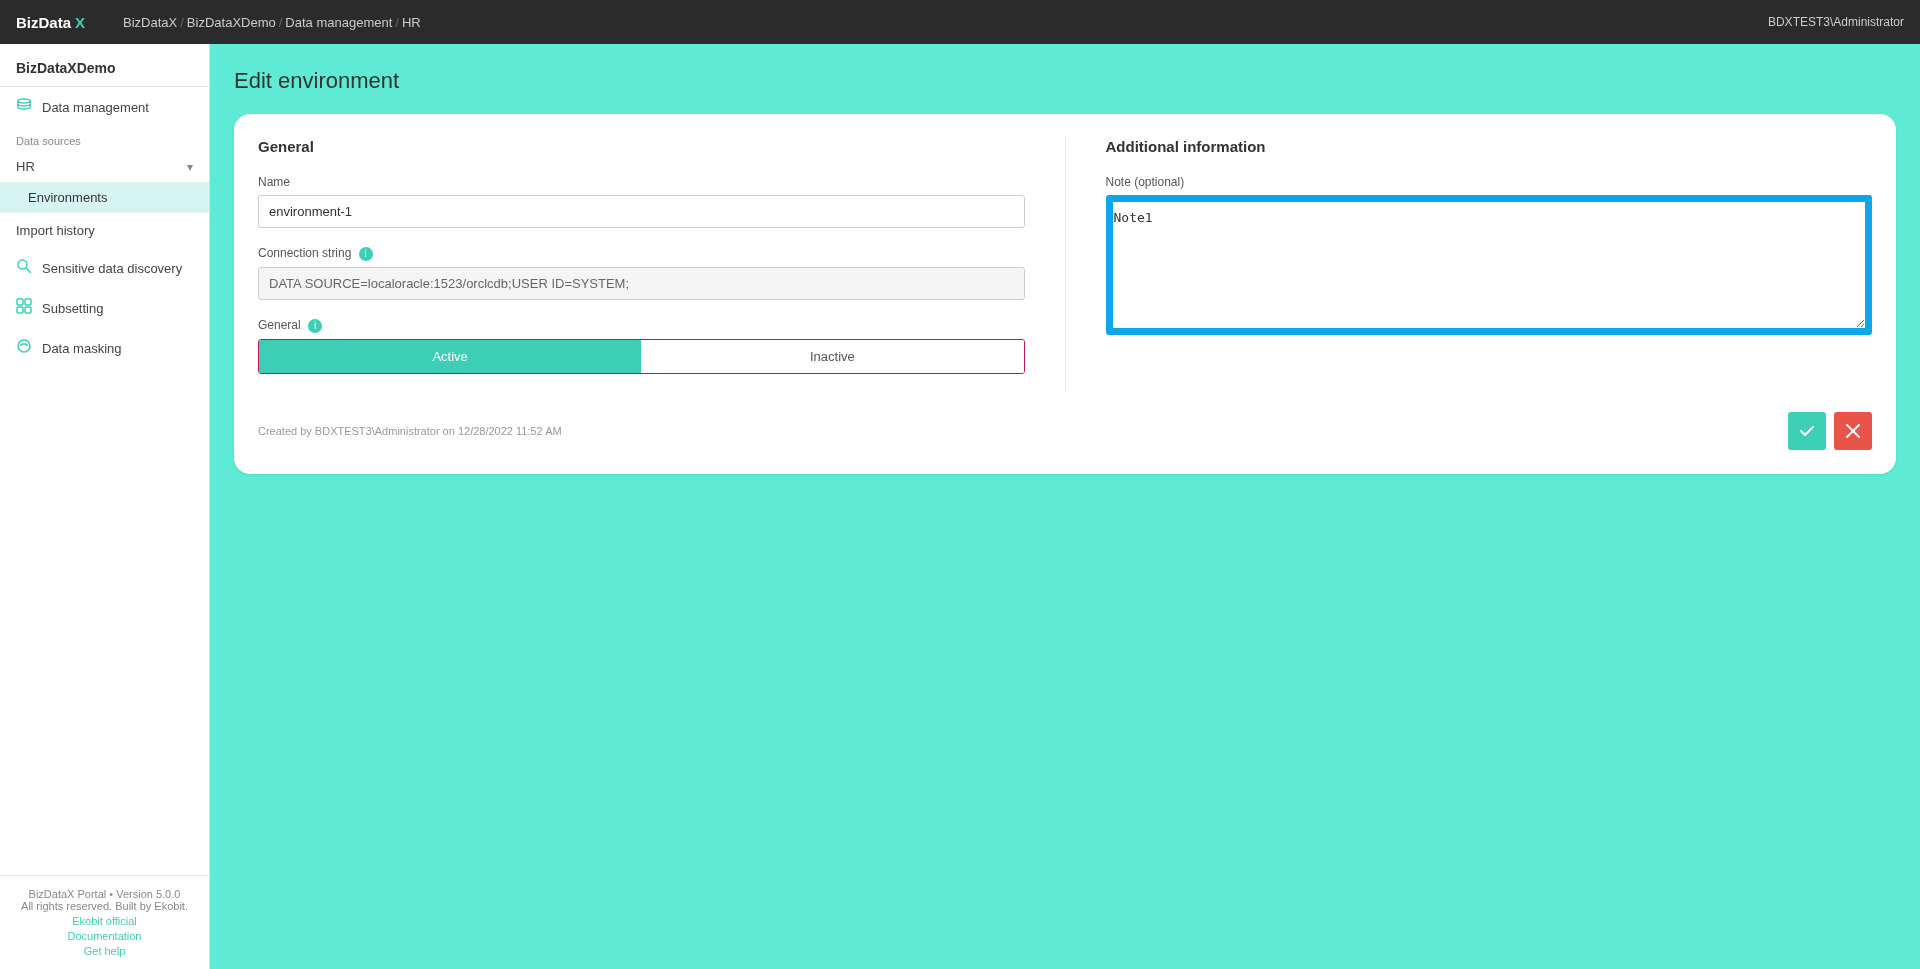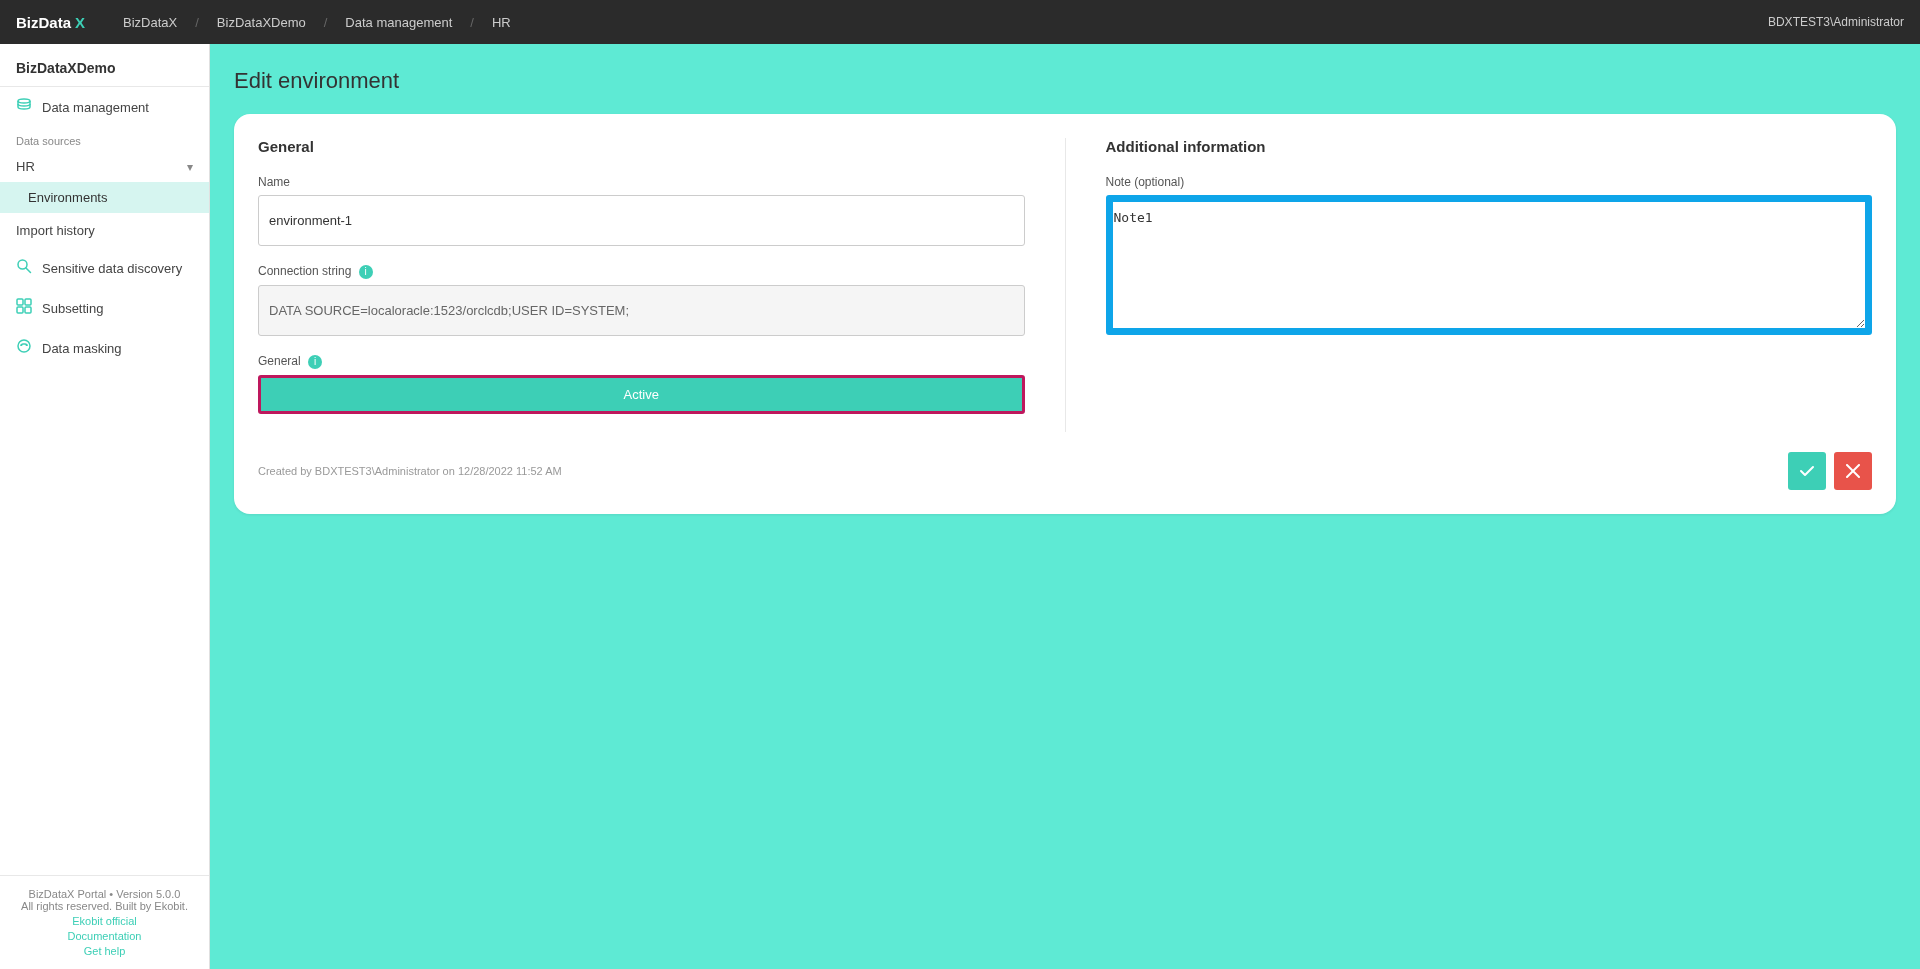--- a/index.html
+++ b/index.html
@@ -12,21 +12,21 @@
       height: 44px;
       display: flex;
       align-items: center;
       padding: 0 16px;
       flex-shrink: 0;
       justify-content: space-between;
     }
     .topbar-left { display: flex; align-items: center; gap: 8px; }
     .topbar-logo { display: flex; align-items: center; gap: 4px; color: white; font-weight: bold; font-size: 15px; text-align: center; }
     .logo-x { color: #3dcfb6; }
-    .breadcrumb { display: flex; align-items: center; gap: 18px; color: #ccc; font-size: 13px; margin-left: 30px; }
+    .breadcrumb { display: flex; align-items: center; gap: 3px; color: #ccc; font-size: 13px; margin-left: 30px; }
     .breadcrumb-sep { color: #666; }
     .topbar-user { color: #ccc; font-size: 12px; }
 
     
     .main-layout { display: flex; flex: 1; overflow: hidden; }
 
     
     .sidebar {
       width: 210px;
       background: #fff;
@@ -146,21 +146,21 @@
       color: white;
       border-radius: 50%;
       font-size: 10px;
       text-align: center;
       line-height: 14px;
       margin-left: 4px;
       cursor: pointer;
     }
     .form-input {
       width: 100%;
-      padding: 17px 10px;
+      padding: 8px 10px;
       border: 1px solid #ccc;
       border-radius: 3px;
       font-size: 13px;
       color: #333;
       outline: none;
     }
     .form-input.readonly {
       background: #f5f5f5;
       color: #666;
     }
@@ -172,21 +172,21 @@
       font-size: 13px;
       color: #333;
       height: 140px;
       resize: vertical;
       outline: none;
     }
 
     
     .status-toggle {
       display: flex;
-      border: 3px solid #be185d;
+      border: 1px solid #be185d;
       border-radius: 3px;
       overflow: hidden;
       width: 100%;
     }
     .status-btn {
       flex: 1;
       padding: 9px;
       text-align: center;
       cursor: pointer;
       font-size: 13px;
@@ -360,20 +360,21 @@
             <input class="form-input readonly" type="text" readonly="" value="DATA SOURCE=localoracle:1523/orclcdb;USER ID=SYSTEM;" style="">
           </div>
 
           <div class="form-group">
             <label class="form-label">
               <span>General</span>
               <span class="info-icon">i</span>
             </label>
             <div class="status-toggle">
               <button class="status-btn active-btn">Active</button>
+              <button class="status-btn">Inactive</button>
             </div>
           </div>
         </div>
 
         <div class="form-right">
           <div class="section-title">Additional information</div>
 
           <div class="form-group">
             <label class="form-label">Note (optional)</label>
             <textarea class="form-textarea" style="">Note1</textarea>

